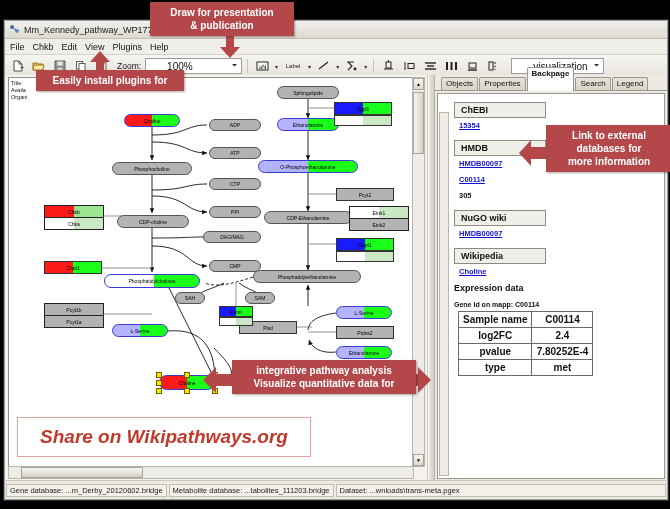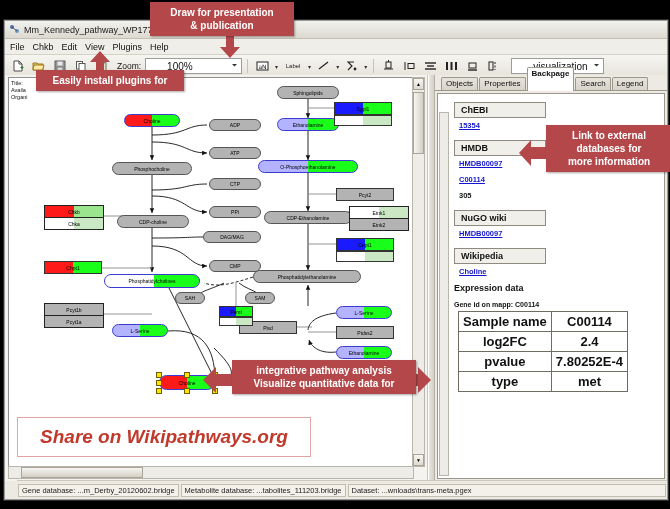--- a/index.html
+++ b/index.html
@@ -51,27 +51,27 @@
   .tab.active{background:#fff;font-weight:bold;position:relative;top:1px;padding-bottom:12px;}
 
   .backpage{flex:1;background:#fff;border:1px solid #9b978d;margin:2px;position:relative;overflow:hidden;padding:5px 0 0 8px;}
   .bp-head{display:inline-block;min-width:78px;border:1px solid #8e8a80;background:#f1efe9;
            font-size:9px;font-weight:bold;color:#111;padding:2px 6px;margin-bottom:3px;}
   .bp-link{font-size:7.5px;color:#1414cf;text-decoration:underline;display:block;margin:0 0 7px 5px;font-weight:bold;}
   .bp-plain{font-size:7.5px;color:#111;display:block;margin:0 0 7px 5px;font-weight:bold;}
   .bp-exp{font-size:9px;font-weight:bold;color:#111;margin:2px 0 8px 0;}
   .bp-geneid{font-size:7px;color:#111;font-weight:bold;margin-bottom:3px;}
   table.exp{border-collapse:collapse;border:1px solid #6f6b61;margin-left:4px;}
-  table.exp td{border:1px solid #6f6b61;font-size:13px;color:#111;padding:2px 4px;text-align:center;
+  table.exp td{border:1px solid #6f6b61;font-size:10px;color:#111;padding:2px 4px;text-align:center;
                min-width:52px;background:#fff;font-weight:bold;}
   .sidescroll{position:absolute;left:1px;top:18px;width:8px;bottom:2px;background:#eeece6;border:1px solid #b9b5ab;}
 
   
   .statusbar{position:absolute;left:0;right:0;bottom:0;height:18px;background:#eceae3;border-top:1px solid #cbc7bd;
-             display:flex;align-items:center;margin-left:12px;}
+             display:flex;align-items:center;}
   .statusbar .cell{font-size:7.5px;color:#1b1b1b;border:1px solid #c2bead;background:#f3f1ea;
                    margin:1px 1px;padding:1px 3px;white-space:nowrap;}
   .statusbar .grow{flex:1;}
 
   
   .meta{position:absolute;left:2px;top:2px;font-size:5.5px;line-height:7px;color:#111;z-index:1}
   .node{position:absolute;box-sizing:border-box;display:flex;align-items:center;justify-content:center;
         font-size:5px;color:#000;text-align:center;line-height:6px;z-index:3;white-space:nowrap;overflow:hidden;}
   .met{border-radius:9px;border:1px solid #3b3bd0;}
   .met.plain{background:#b3b3b3;border:1px solid #555;}

